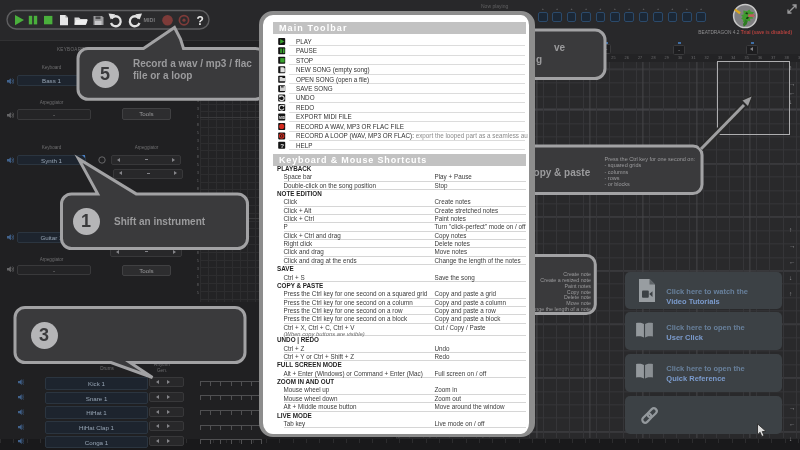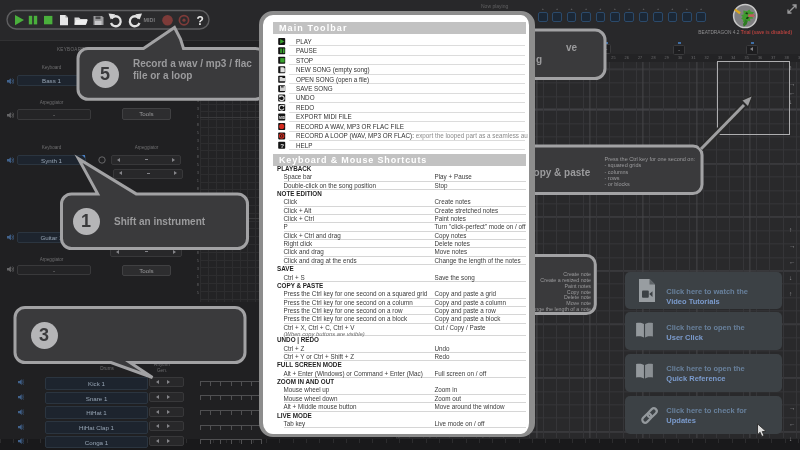--- a/index.html
+++ b/index.html
@@ -283,21 +283,21 @@
 <path d="M390 30 L595 30 A 10 10 0 0 1 605 40 L605 68.5 A 10 10 0 0 1 595 78.5 L390 78.5 Z" fill="#3a3a3c" stroke="#a2a2a4" stroke-width="3"></path>
 <path d="M530 146 L693 146 A 9 9 0 0 1 702 155 L702 184.5 A 9 9 0 0 1 693 193.5 L530 193.5 Z" fill="#3a3a3c" stroke="#a2a2a4" stroke-width="3"></path>
 <path d="M490 255.5 L586.3 255.5 A 9 9 0 0 1 595.3 264.5 L595.3 304.5 A 9 9 0 0 1 586.3 313.5 L490 313.5 Z" fill="#3a3a3c" stroke="#a2a2a4" stroke-width="3"></path>
 <line x1="701" y1="149" x2="743" y2="106" stroke="#2a2a2a" stroke-width="6.5"></line>
 <line x1="701" y1="149" x2="744" y2="105" stroke="#9e9ea0" stroke-width="3"></line>
 <polygon points="753,95 748.2,107.2 741.3,100.3" fill="#9e9ea0" stroke="#2a2a2a" stroke-width="1.4"></polygon>
 <path d="M88 48.4 L143.5 48.4 L174.5 27.5 L180.5 39 L183.5 48.4 L255.3 48.4 A 10 10 0 0 1 265.3 58.4 L265.3 89.3 A 10 10 0 0 1 255.3 99.3 L88 99.3 A 10 10 0 0 1 78 89.3 L78 58.4 A 10 10 0 0 1 88 48.4 Z" fill="#3a3a3c" stroke="#a2a2a4" stroke-width="3"></path>
 <path d="M71.5 193.9 L97.7 193.9 L78.5 158.8 L136.2 193.9 L237.5 193.9 A 10 10 0 0 1 247.5 203.9 L247.5 238.5 A 10 10 0 0 1 237.5 248.5 L71.5 248.5 A 10 10 0 0 1 61.5 238.5 L61.5 203.9 A 10 10 0 0 1 71.5 193.9 Z" fill="#3a3a3c" stroke="#a2a2a4" stroke-width="3"></path>
 <path d="M25 307.5 L235 307.5 A 10 10 0 0 1 245 317.5 L245 352.5 A 10 10 0 0 1 235 362.5 L130 362.5 L152.5 377.5 L111 362.5 L25 362.5 A 10 10 0 0 1 15 352.5 L15 317.5 A 10 10 0 0 1 25 307.5 Z" fill="#3a3a3c" stroke="#a2a2a4" stroke-width="3"></path>
 </svg>
-<div class="bubtxt" style="left:566px;top:41.5px;white-space:nowrap">ve</div>
+<div class="bubtxt" style="left:554px;top:41.5px;white-space:nowrap">ve</div>
 <div class="bubtxt" style="left:536px;top:53.5px;white-space:nowrap">g</div>
 <div class="bubtxt" style="left:528px;top:166.5px">copy &amp; paste</div>
 <div class="a" style="left:604.5px;top:155.8px;font-size:5.5px;line-height:6.4px;color:#9b9b9d">Press the Ctrl key for one second on:<br>- squared grids<br>- columns<br>- rows<br>- or blocks</div>
 <div class="a" style="left:470px;top:272px;width:121px;font-size:5.3px;line-height:5.85px;color:#9b9b9d;text-align:right">Create note<br>Create a resized note<br>Paint notes<br>Copy note<br>Delete note<br>Move note<br>Change the length of a note</div>
 <div class="num" style="left:91.5px;top:60.5px">5</div>
 <div class="bubtxt" style="left:133px;top:57.5px;width:130px">Record a wav / mp3 / flac file or a loop</div>
 <div class="num" style="left:72.5px;top:207.5px">1</div>
 <div class="bubtxt" style="left:114px;top:215.5px">Shift an instrument</div>
 <div class="num" style="left:30.5px;top:321.5px">3</div>
 <div class="a" style="left:259px;top:11px;width:276px;height:426px;background:#fff;border:solid #8d8d8d;border-width:4.5px 6.5px 3.2px 4.5px;border-radius:14px;box-sizing:border-box"></div>
@@ -405,16 +405,15 @@
     </svg>
 <svg class="a" style="left:638px;top:403.5px" width="23" height="23" viewBox="0 0 23 23">
       <g transform="rotate(-45 11.5 11.5)" fill="none" stroke="#94999d" stroke-width="2.2">
         <rect x="2.5" y="8.6" width="10.5" height="5.8" rx="2.9"></rect>
         <rect x="10" y="8.6" width="10.5" height="5.8" rx="2.9"></rect>
       </g>
     </svg>
 <div class="a hb1" style="left:666.3px;top:287px">Click here to watch the<br><span class="hb2" style="position:static">Video Tutorials</span></div>
 <div class="a hb1" style="left:666.3px;top:323px">Click here to open the<br><span class="hb2" style="position:static">User Click</span></div>
 <div class="a hb1" style="left:666.3px;top:364.3px">Click here to open the<br><span class="hb2" style="position:static">Quick Reference</span></div>
-<div class="a hb1" style="left:666.3px;top:406px">Click here to check for<br><span class="hb2" style="position:static">Updates</span></div>
 <svg class="a" style="left:756px;top:423px" width="13" height="15" viewBox="0 0 13 15">
       <path d="M1.5 0.8 L1.5 11.8 L4.1 9.3 L5.8 13.5 L8 12.6 L6.3 8.6 L10 8.3 Z" fill="#dcdcdc" stroke="#2a2a2a" stroke-width="0.9"></path>
     </svg>
 </div>
 </body></html>

